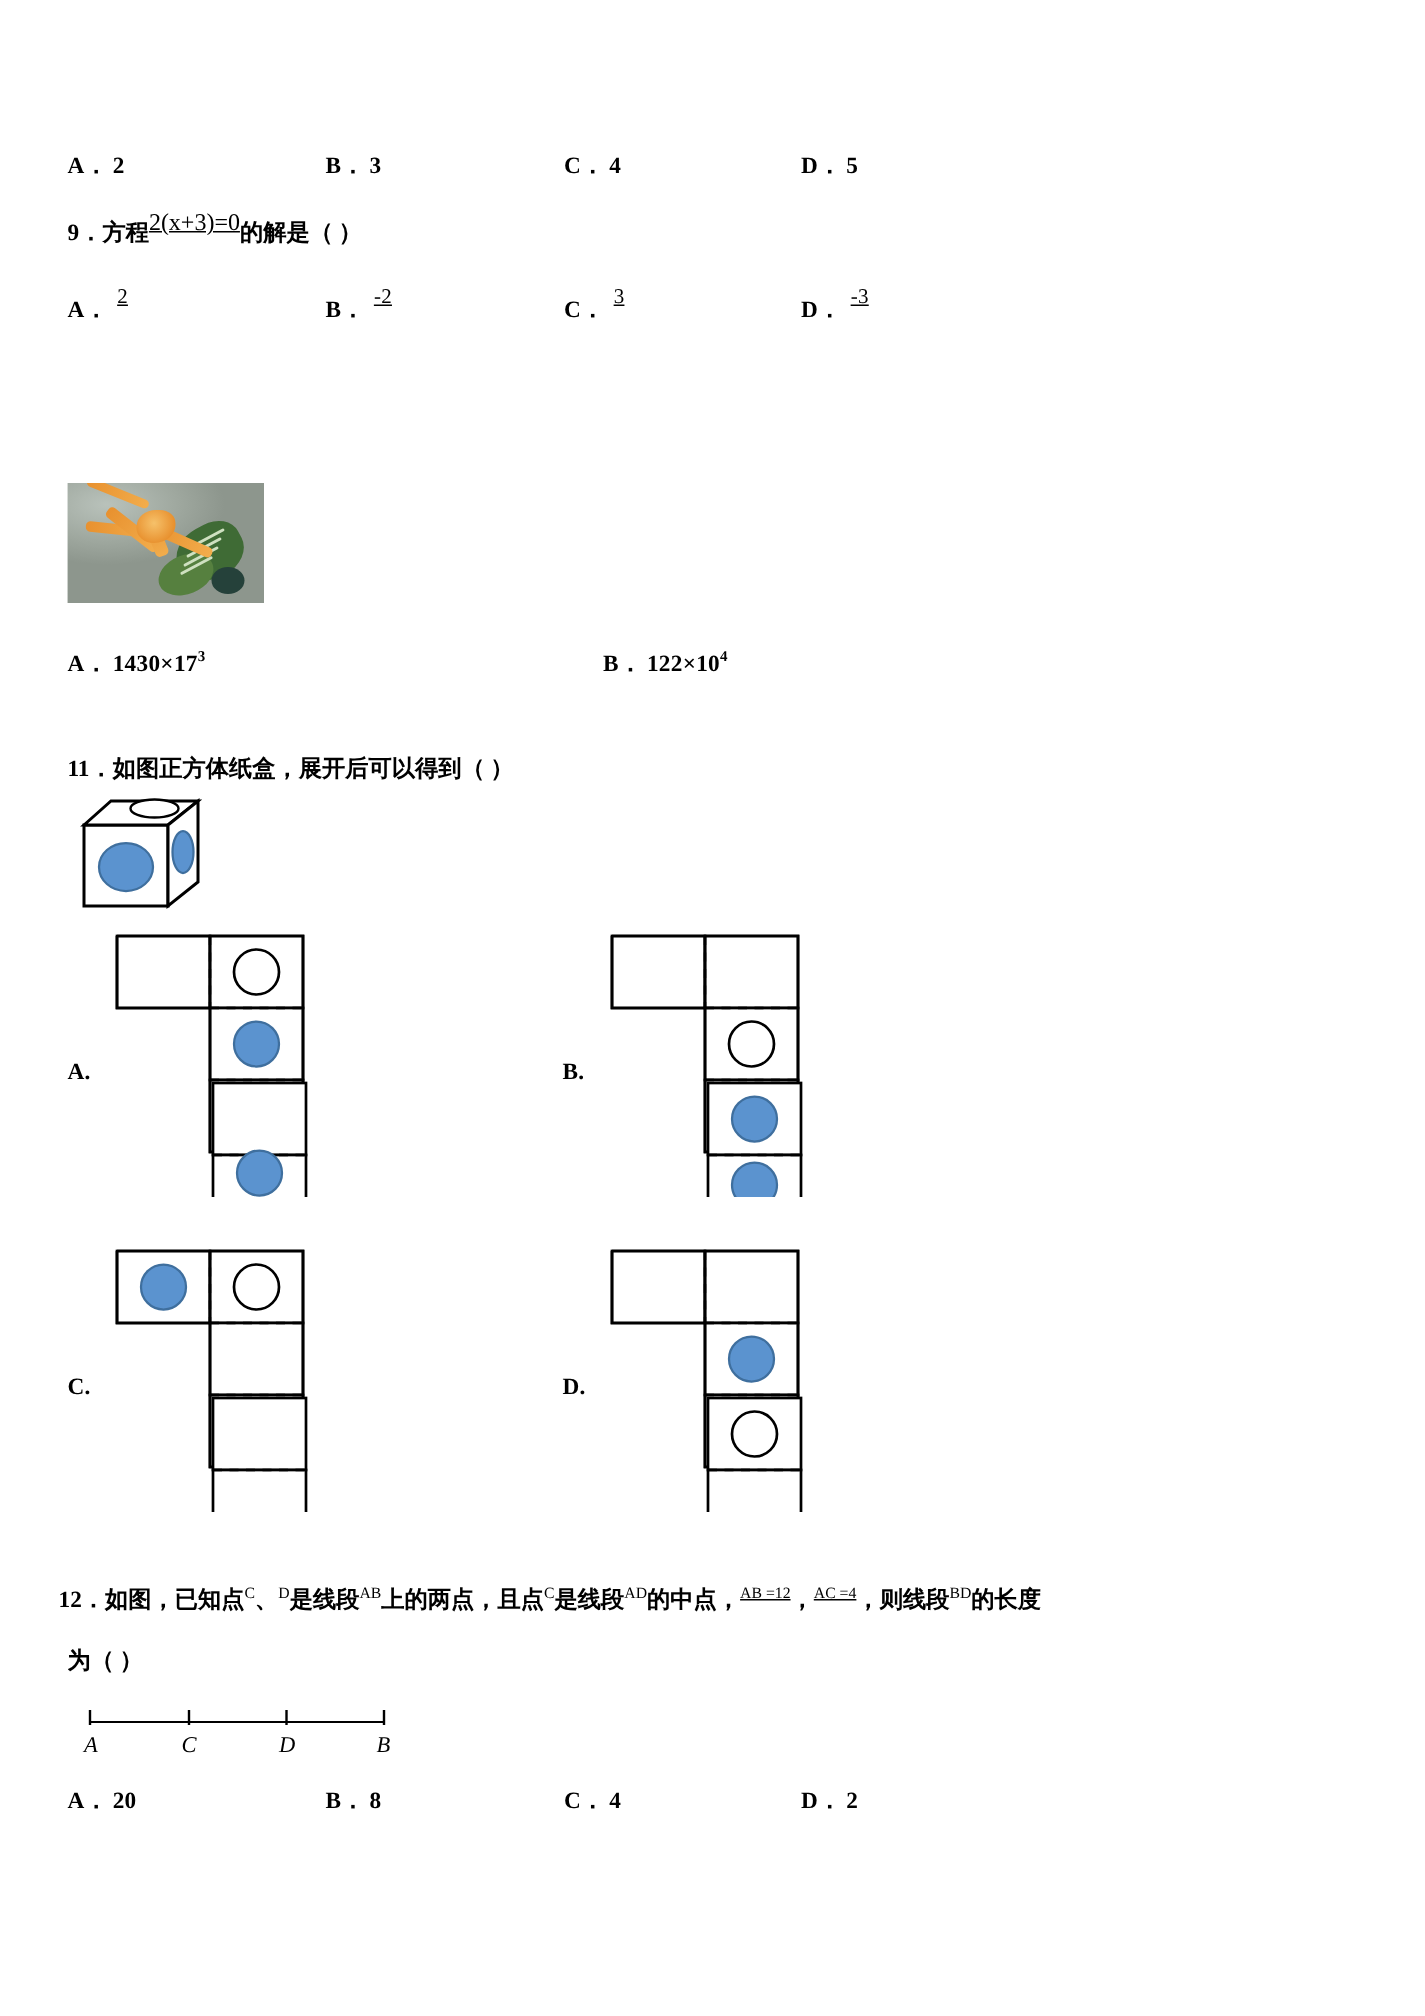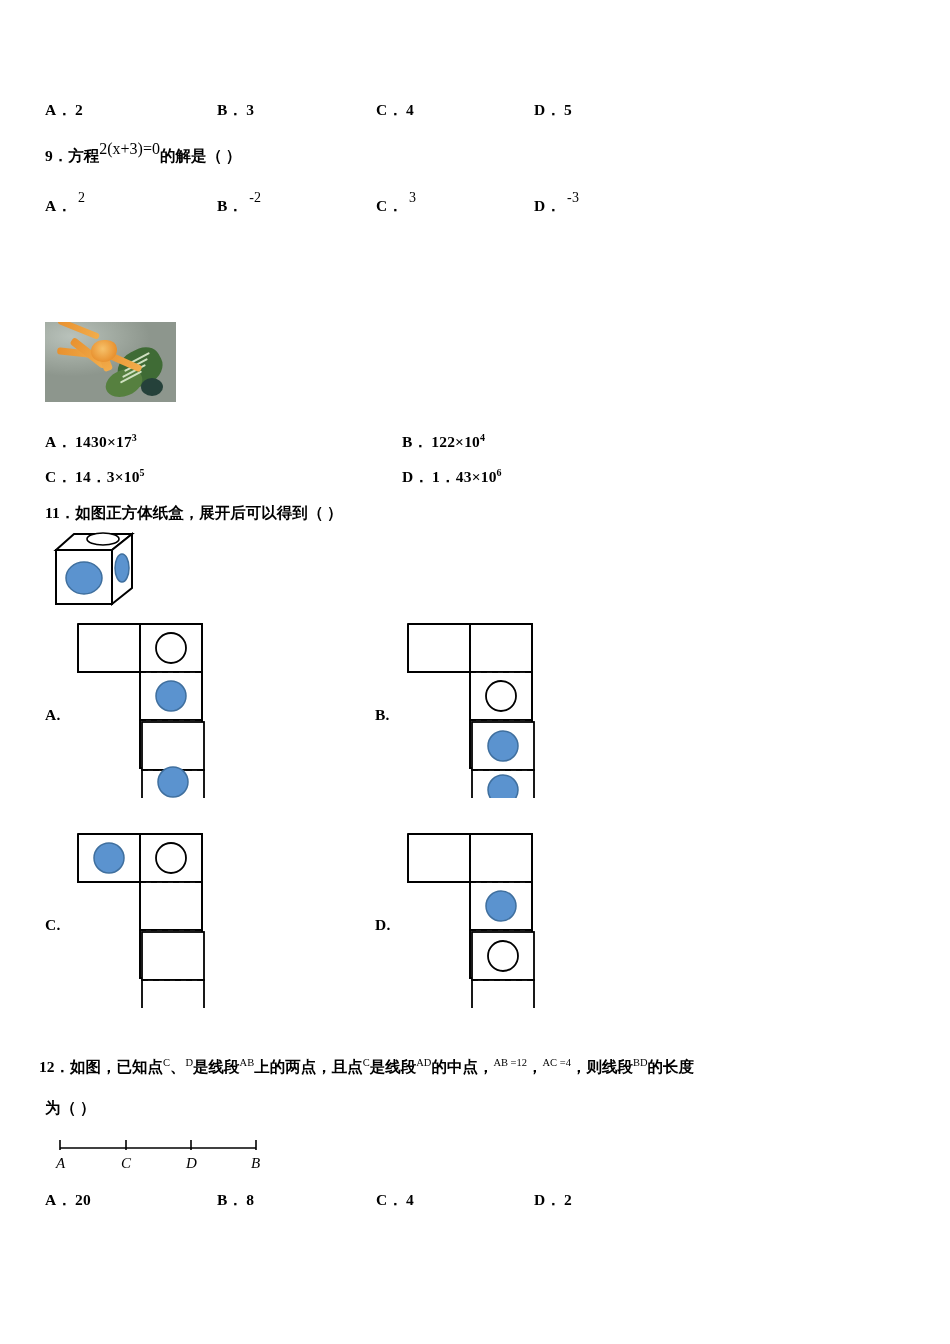--- a/index.html
+++ b/index.html
@@ -17,21 +17,21 @@
   .opt-row { position:absolute; width:870px; left:45px; height:30px; }
   .opt { position:absolute; font-weight:bold; font-size:15.5px; letter-spacing:0.2px;
          white-space:nowrap; font-family:"Liberation Serif", serif; }
   .opt .lbl { font-weight:bold; }
   .opt .val { font-weight:bold; margin-left:3px; }
 
   .qtext { position:absolute; font-size:15.5px; font-weight:bold; line-height:26px;
            font-family:"Liberation Serif", serif; white-space:nowrap; }
 
   .mathi { font-family:"Liberation Serif", serif; font-style:italic; font-weight:400; }
-  .mathn { font-family:"Liberation Serif", serif; font-style:normal; font-weight:400; }
+  .mathn { font-family:"Liberation Serif", serif; font-style:normal; font-weight:400;text-decoration:underline; }
   .rise  { position:relative; top:-7px; font-size:16px; }
   .sup   { font-size:10px; vertical-align:super; font-weight:bold; }
   .supm  { font-size:10.5px; vertical-align:super; font-weight:400; font-style:normal;}
 
   
   .photo { position:absolute; overflow:hidden; }
   .photo .sky { position:absolute; inset:0;
       background:
         radial-gradient(ellipse 60% 50% at 20% 18%, #b9c2bb 0%, #9fa89f 60%, #8d968d 100%),
         linear-gradient(160deg,#aeb6ad 0%, #98a197 38%, #8b948a 70%, #78836f 100%);
@@ -104,28 +104,20 @@
   </div>
 
   <div class="opt-row" style="top:432px">
     <div class="opt" style="left:0px">
       <span class="lbl">A．</span><span class="val">1430×17</span><span class="sup">3</span>
     </div>
     <div class="opt" style="left:357px">
       <span class="lbl">B．</span><span class="val">122×10</span><span class="sup">4</span>
     </div>
   </div>
-  <div class="opt-row" style="top:467px">
-    <div class="opt" style="left:0px">
-      <span class="lbl">C．</span><span class="val">14．3×10</span><span class="sup">5</span>
-    </div>
-    <div class="opt" style="left:357px">
-      <span class="lbl">D．</span><span class="val">1．43×10</span><span class="sup">6</span>
-    </div>
-  </div>
 
   <div class="qtext" style="left:45px; top:500px">
     <span>11．</span><span>如图正方体纸盒，展开后可以得到（      ）</span>
   </div>
 
   <svg class="fig" style="left:48px; top:528px" width="92" height="82" viewBox="0 0 92 82">
     <polygon points="8,22 8,76 64,76 64,22" fill="#ffffff" stroke="#000" stroke-width="2"></polygon>
     <polygon points="8,22 26,6 84,6 64,22" fill="#ffffff" stroke="#000" stroke-width="2"></polygon>
     <polygon points="64,22 84,6 84,60 64,76" fill="#ffffff" stroke="#000" stroke-width="2"></polygon>
     <ellipse cx="36" cy="50" rx="18" ry="16" fill="#5b93cf" stroke="#3f6f9e" stroke-width="1.5"></ellipse>

